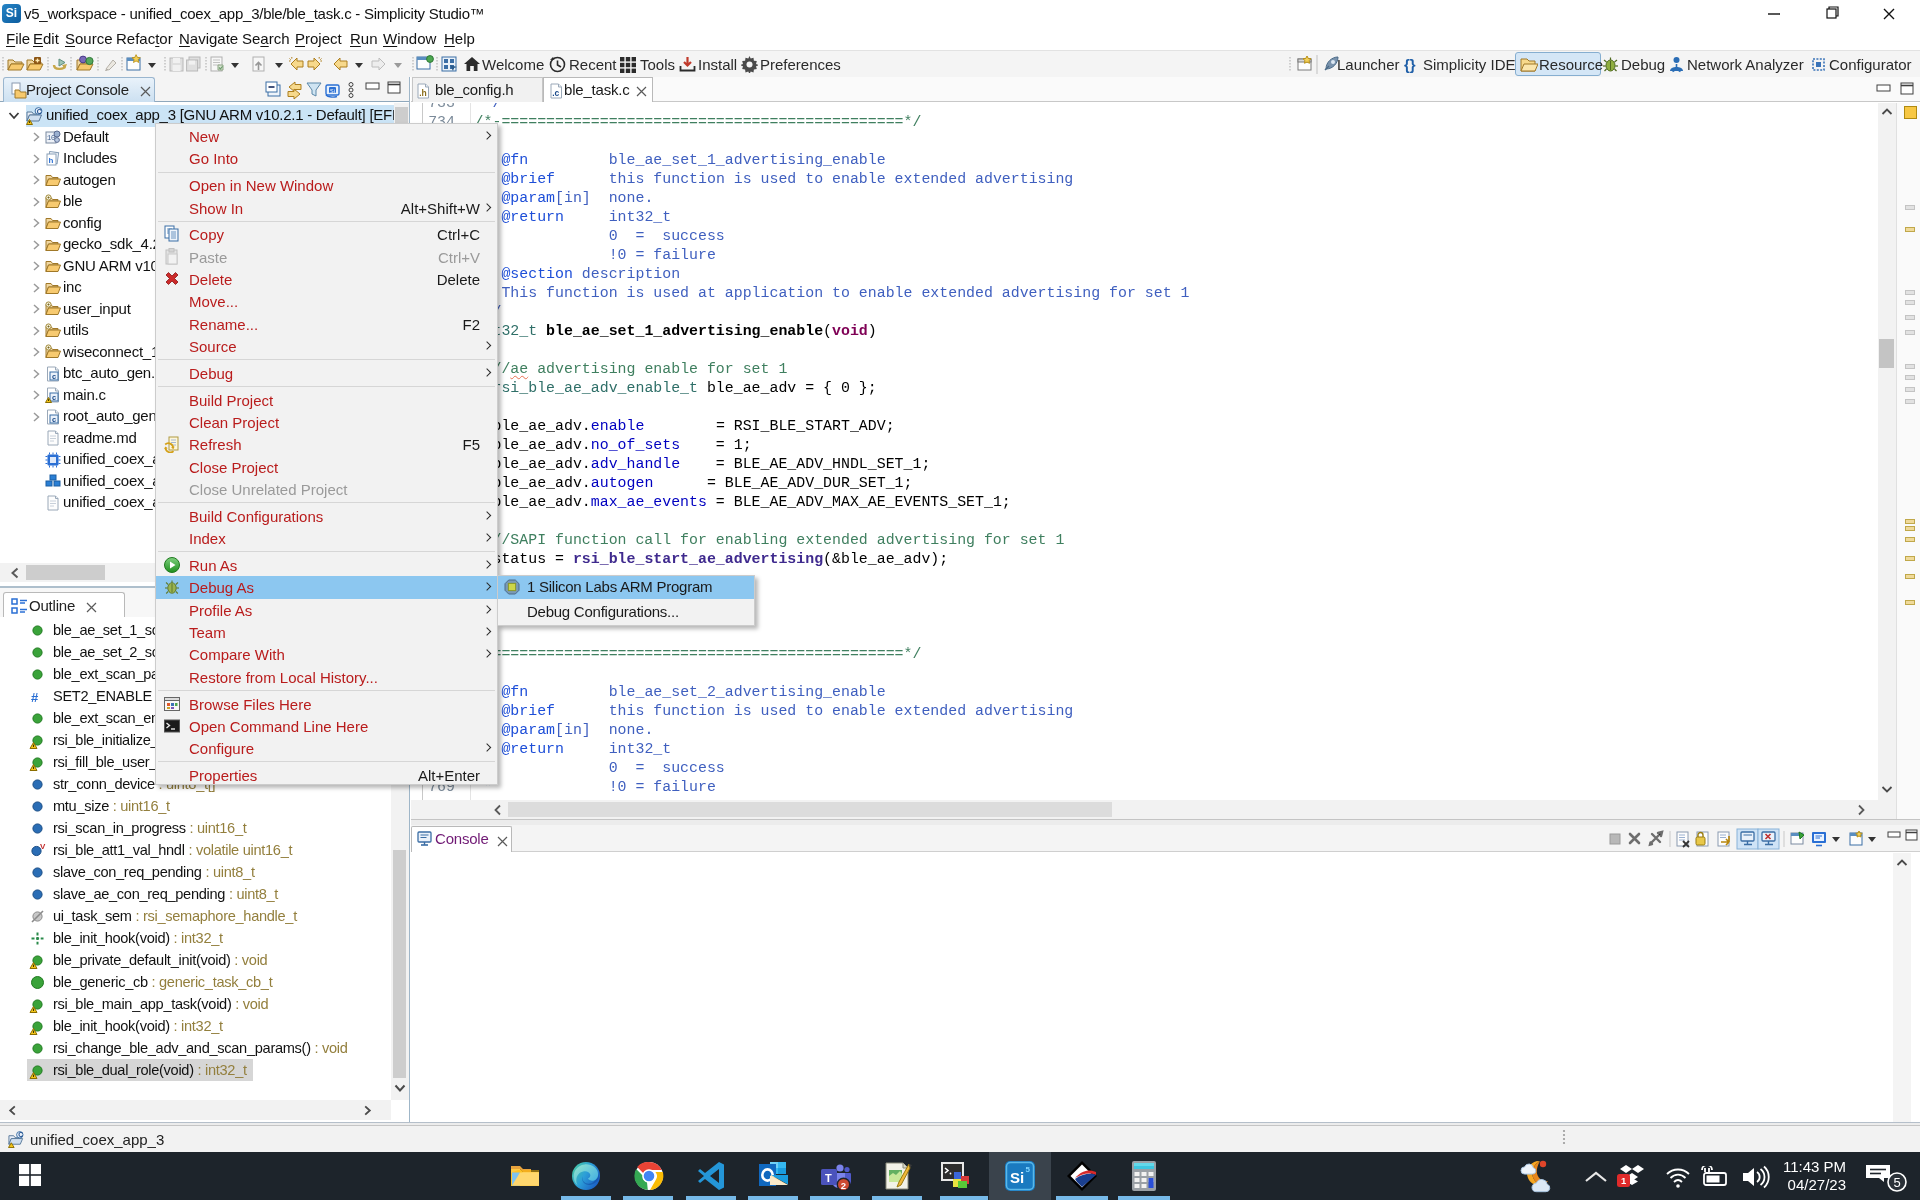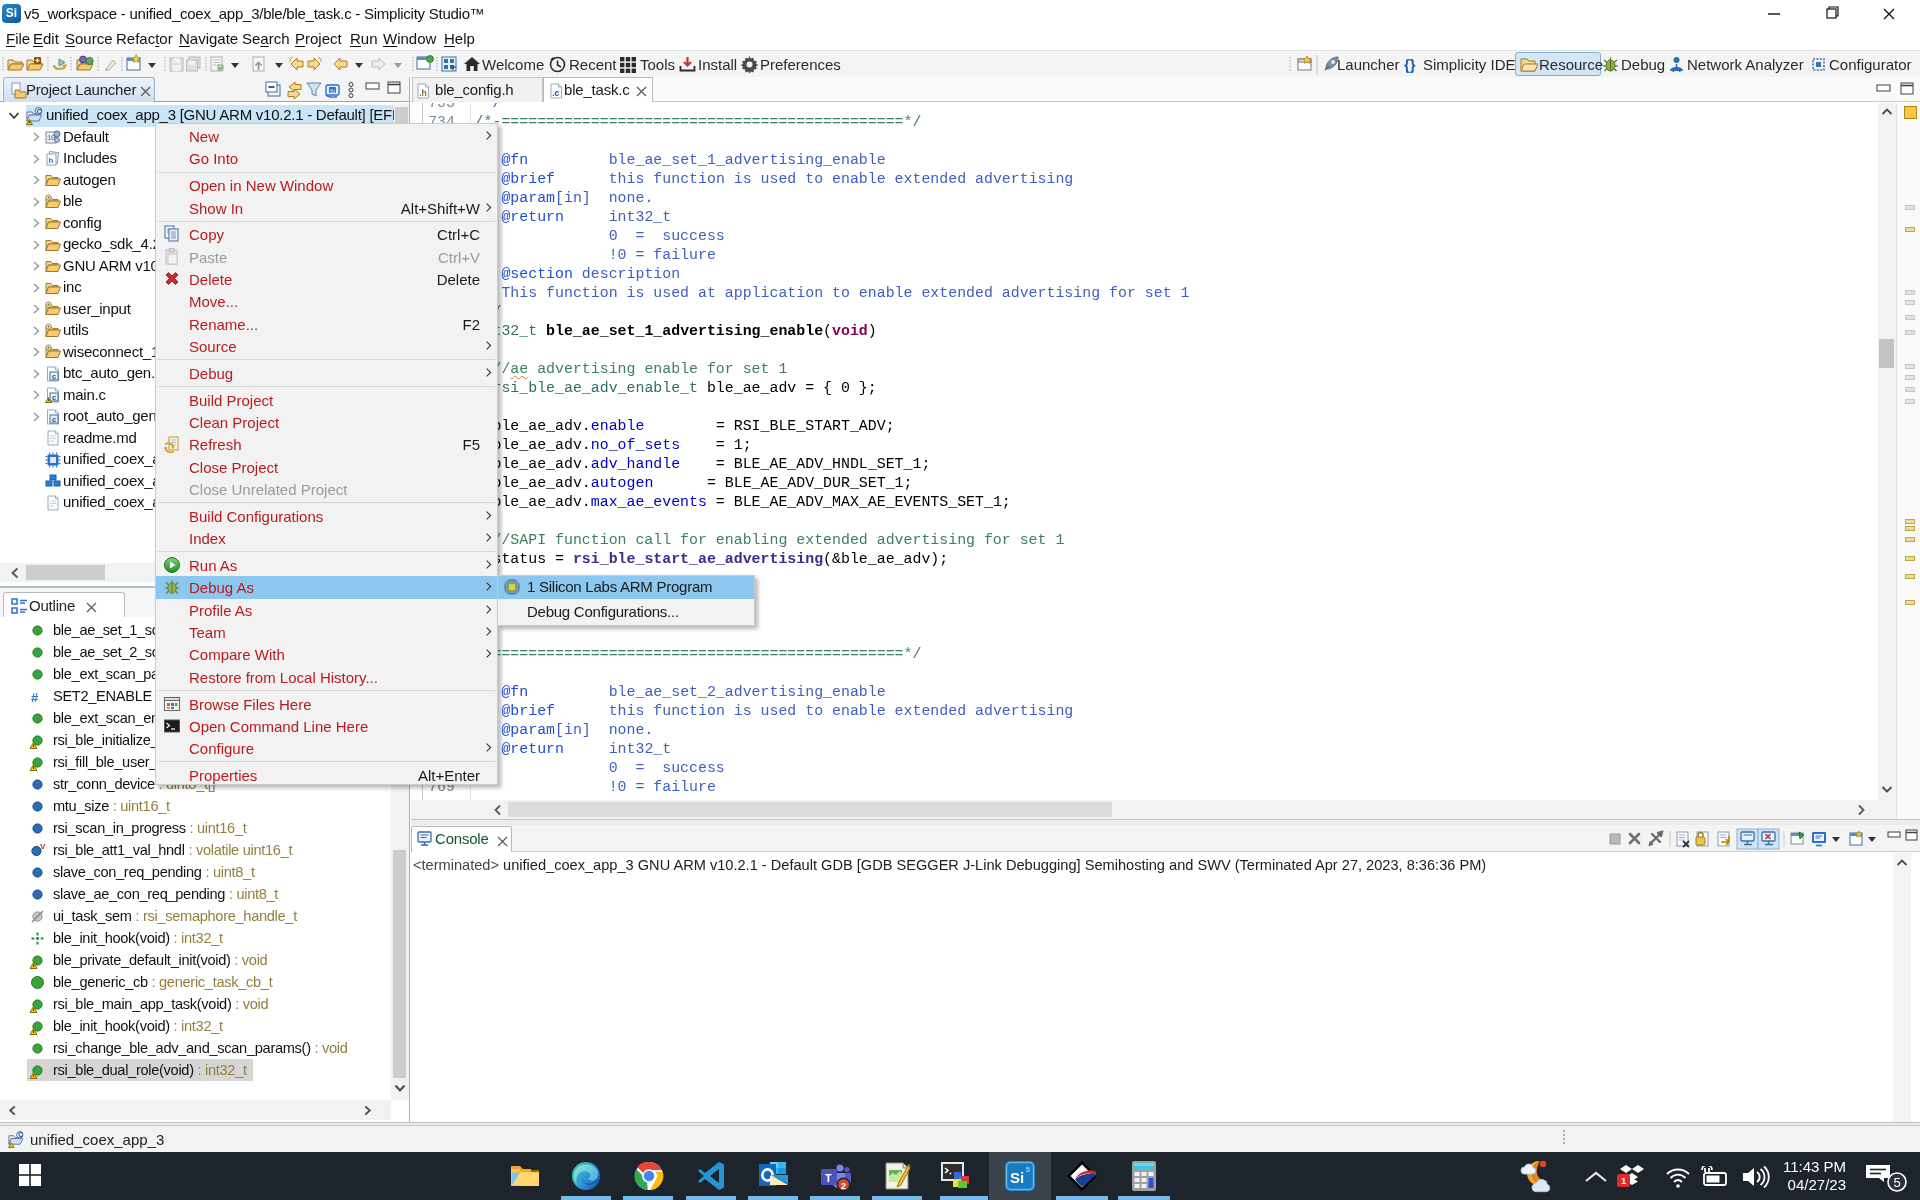--- a/index.html
+++ b/index.html
@@ -320,21 +320,21 @@
   <span class="tlabel" style="left:1829px">Configurator</span>
 </div>
 
 <div id="leftcol">
   <div id="pe-head">
     <div id="pe-tab">
       <svg style="position:absolute;left:7px;top:4px" width="17" height="17" viewBox="0 0 17 17">
         <rect x="1" y="1" width="8" height="11" fill="#fff" stroke="#8a9ab0"></rect>
         <path d="M4 16 L4 8 L8 8 L9.5 10 L15 10 L15 16 Z" fill="#f7c96d" stroke="#a07828"></path>
       </svg>
-      <span style="position:absolute;left:22px;top:3px;font-size:15px;letter-spacing:-0.2px;color:#222">Project Launcher</span>
+      <span style="position:absolute;left:22px;top:3px;font-size:15px;letter-spacing:-0.2px;color:#222">Project Console</span>
       <svg style="position:absolute;left:136px;top:8px" width="11" height="11" viewBox="0 0 11 11">
           <path d="M1 1 L10 10 M10 1 L1 10" stroke="#5a5a5a" stroke-width="1.2"></path>
         </svg>
     </div>
     <svg style="position:absolute;left:262px;top:3px" width="145" height="20" viewBox="0 0 145 20">
       <g transform="translate(4,2)">
           <rect x="2" y="3" width="12" height="11" fill="#eef4fb" stroke="#3b6ea5"></rect>
           <rect x="0" y="0" width="11" height="10" fill="#fff" stroke="#3b6ea5"></rect>
           <line x1="2.5" y1="5" x2="8.5" y2="5" stroke="#15285a" stroke-width="1.6"></line>
         </g>
@@ -926,21 +926,21 @@
     <div id="con-tab">
       <svg style="position:absolute;left:5px;top:4px" width="17" height="16" viewBox="0 0 17 16">
           <rect x="1" y="1" width="13" height="10" rx="1" fill="#eaf1fa" stroke="#3b6ea5" stroke-width="1.3"></rect>
           <g stroke="#3b6ea5">
             <line x1="3.5" y1="4" x2="11.5" y2="4"></line>
             <line x1="3.5" y1="6.5" x2="9.5" y2="6.5"></line>
           </g>
           <line x1="4" y1="14" x2="11" y2="14" stroke="#3b6ea5" stroke-width="1.6"></line>
           <line x1="7.5" y1="11" x2="7.5" y2="14" stroke="#3b6ea5" stroke-width="1.4"></line>
         </svg>
-      <span style="position:absolute;left:23px;top:3px;font-size:15px;letter-spacing:-0.2px;color:#14532d">Console</span>
+      <span style="position:absolute;left:23px;top:3px;font-size:15px;letter-spacing:-0.2px;color:#701a75">Console</span>
       <svg style="position:absolute;left:85px;top:9px" width="11" height="11" viewBox="0 0 11 11">
           <path d="M1 1 L10 10 M10 1 L1 10" stroke="#5a5a5a" stroke-width="1.2"></path>
         </svg>
     </div>
     <svg id="con-icons" style="position:absolute;left:1195px;top:3px" width="314px" height="22" viewBox="0 0 314 22">
       <rect x="4" y="6" width="10" height="10" fill="#b8b8b8" stroke="#9a9a9a"></rect>
       <g stroke="#6e6e6e" stroke-width="2.6" stroke-linecap="round">
           <path d="M24 6 l9 9 M33 6 l-9 9"></path>
         </g>
       <g stroke="#6e6e6e" stroke-width="2.4" stroke-linecap="round">
@@ -1003,21 +1003,20 @@
         </g>
       <path d="M262 9 l8 0 -4 5 Z" fill="#333"></path>
       <rect x="282" y="4" width="12" height="5" fill="#fff" stroke="#404040"></rect>
       <g>
           <rect x="300" y="2" width="11" height="10" fill="#fff" stroke="#404040"></rect>
           <line x1="300" y1="4.5" x2="311" y2="4.5" stroke="#404040" stroke-width="1.5"></line>
         </g>
     </svg>
   </div>
   <div id="con-body">
-    <div style="position:absolute;left:2px;top:4px;font-size:14.6px;color:#202020"><span style="color:#444">&lt;terminated&gt;</span> unified_coex_app_3 GNU ARM v10.2.1 - Default GDB [GDB SEGGER J-Link Debugging] Semihosting and SWV (Terminated Apr 27, 2023, 8:36:36 PM)</div>
   </div>
   <div id="con-vscroll">
     <svg style="position:absolute;left:3px;top:4px" width="12" height="12" viewBox="0 0 12 12">
         <path d="M1.5 8 L6 3.5 L10.5 8" fill="none" stroke="#4a4a4a" stroke-width="1.8"></path>
       </svg>
   </div>
 </div>
 
 <div style="position:absolute;left:0;top:1122px;width:1920px;height:3px;background:#ececec;border-top:1px solid #b5bfca"></div>
 <div id="statusbar">

